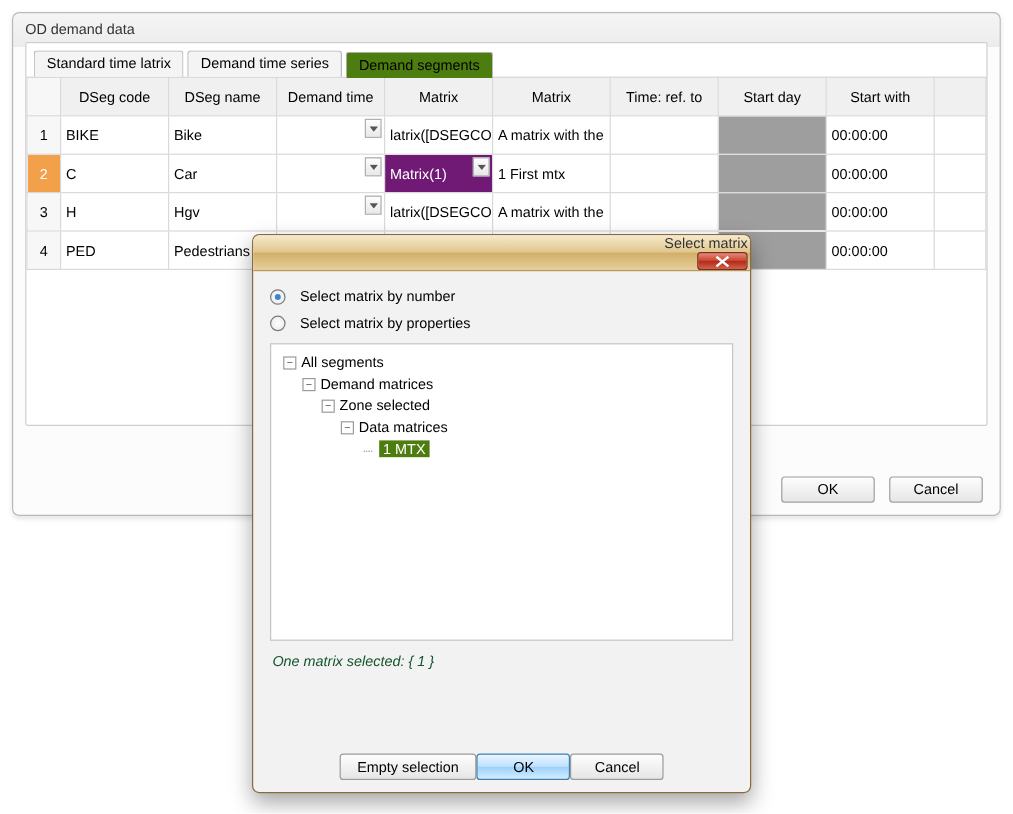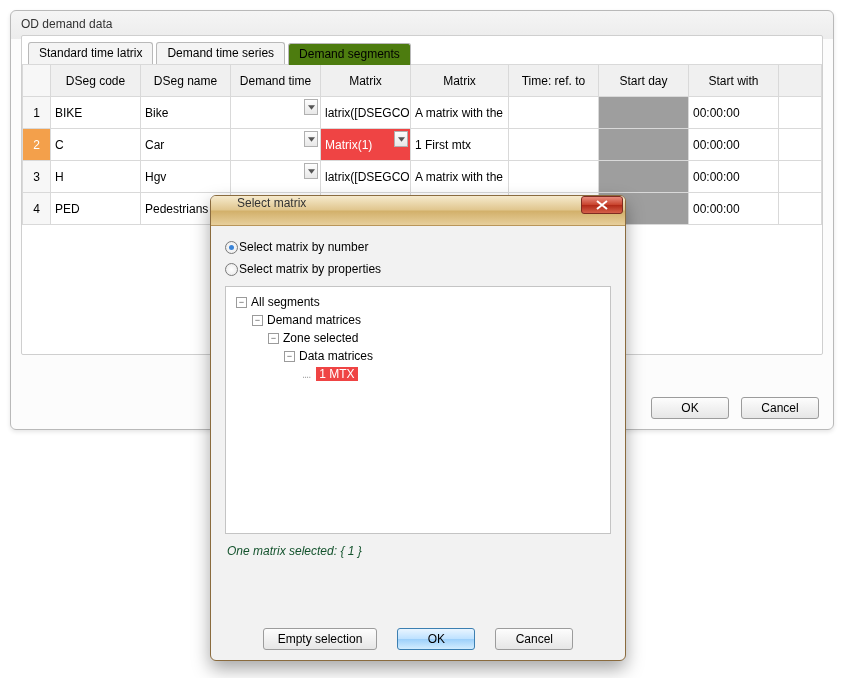--- a/index.html
+++ b/index.html
@@ -88,21 +88,21 @@
   .dd-cell { position: relative; padding-right: 16px; }
   .dd-btn {
     position: absolute;
     right: 2px; top: 2px;
     width: 14px; height: 16px;
     border: 1px solid #b0b0b0;
     background: linear-gradient(#fdfdfd,#e8e8e8);
     display: flex; align-items: center; justify-content: center;
   }
   .dd-btn svg { width: 7px; height: 5px; }
-  .matrix-active { background: #ef4444; color: #fff; text-align: center; }
+  .matrix-active { background: #701a75; color: #fff; text-align: center; }
 
   
   .main-btn-row {
     position: absolute;
     right: 14px; bottom: 10px;
     display: flex; gap: 12px;
   }
   .win-btn {
     min-width: 78px;
     padding: 3px 14px;
@@ -123,36 +123,37 @@
     border-radius: 6px;
     background: #f2f2f2;
     box-shadow: 0 8px 18px rgba(0,0,0,.35);
     overflow: hidden;
   }
   .modal-titlebar {
     height: 30px;
     background: linear-gradient(#f6eacd,#e0c68e 48%,#d2b06a 52%,#e7cf9c);
     border-bottom: 1px solid #b9965a;
     display: flex;
-    align-items: flex-start;
+    align-items: flex-end;
     padding: 0 2px 0 26px;
+    flex-direction: column;
   }
   .modal-title { color: #333; }
   .modal-close {
     margin-left: auto;
     width: 42px; height: 18px;
     border: 1px solid #7e2c22;
     border-radius: 3px;
     background: linear-gradient(#e88b7d,#c9442e 48%,#b22a18 52%,#d5604a);
     display: flex; align-items: center; justify-content: center;
   }
   .modal-close svg { width: 12px; height: 10px; stroke: #fff; stroke-width: 2; }
   .modal-body { padding: 10px 14px 0; }
 
-  .radio-row { display: flex; align-items: flex-end; gap: 1px; margin: 4px 0 8px; }
+  .radio-row { display: flex; align-items: flex-end; gap: 12px; margin: 4px 0 8px; }
   .radio-outer {
     width: 13px; height: 13px; border: 1px solid #7a7a7a; border-radius: 50%;
     background: radial-gradient(#fff,#e6e6e6);
     display: flex; align-items: center; justify-content: center;
   }
   .radio-dot { width: 5px; height:5px; border-radius:50%; background:#3a84d8; }
 
   .tree-box {
     margin-top: 10px;
     border: 1px solid #c4c4c4;
@@ -161,27 +162,27 @@
     padding: 6px 10px;
     overflow: auto;
   }
   .tree-row { display:flex;align-items:center;gap:4px;height:18px; }
   .exp {
     width: 11px;height:11px;border:1px solid #9b9b9b;
     display:flex;align-items:center;justify-content:center;
     font-size:9px;line-height:9px;color:#555;background:#fff;
   }
   .dots { color:#aaa; letter-spacing:-1px; margin:0 2px; font-size:11px; }
-  .tree-sel { background:#ef4444;color:#fff;padding:0 3px; }
+  .tree-sel { background:#4d7c0f;color:#fff;padding:0 3px; }
 
   .status-line { margin: 10px 2px; color:#14532d;font-style:italic; }
 
   .modal-btn-row {
     position:absolute; left:0; right:0; bottom:10px;
-    display:flex; justify-content:center; gap:20px;
+    display:flex; justify-content:center; 
   }
   .win-btn.primary {
     border-color:#3c7fb1;
     background:linear-gradient(#e9f5ff,#bfe2ff 48%,#9dd0fa 52%,#d3edff);
   }
 </style>
 </head>
 <body>
 
 <div class="main-window">

